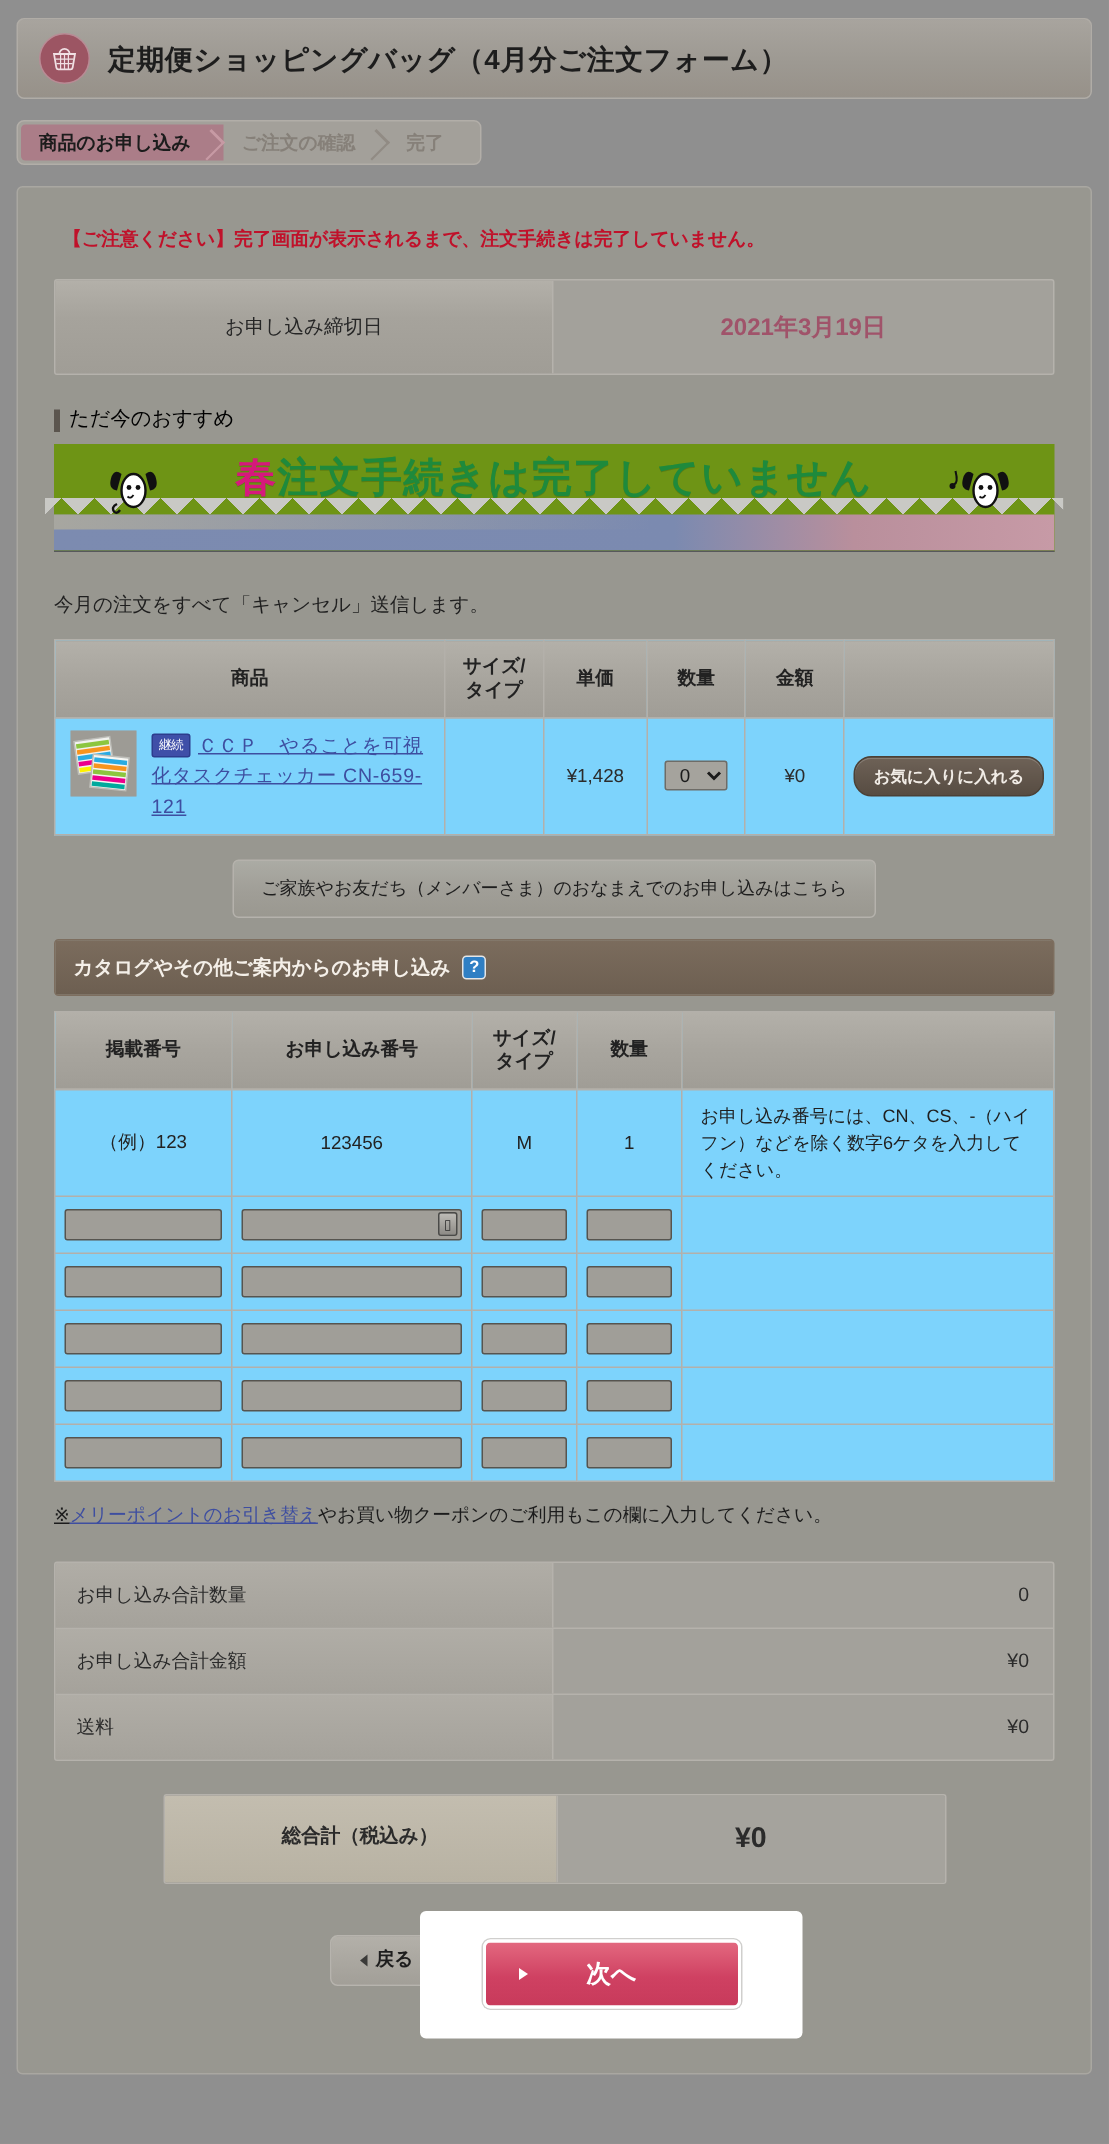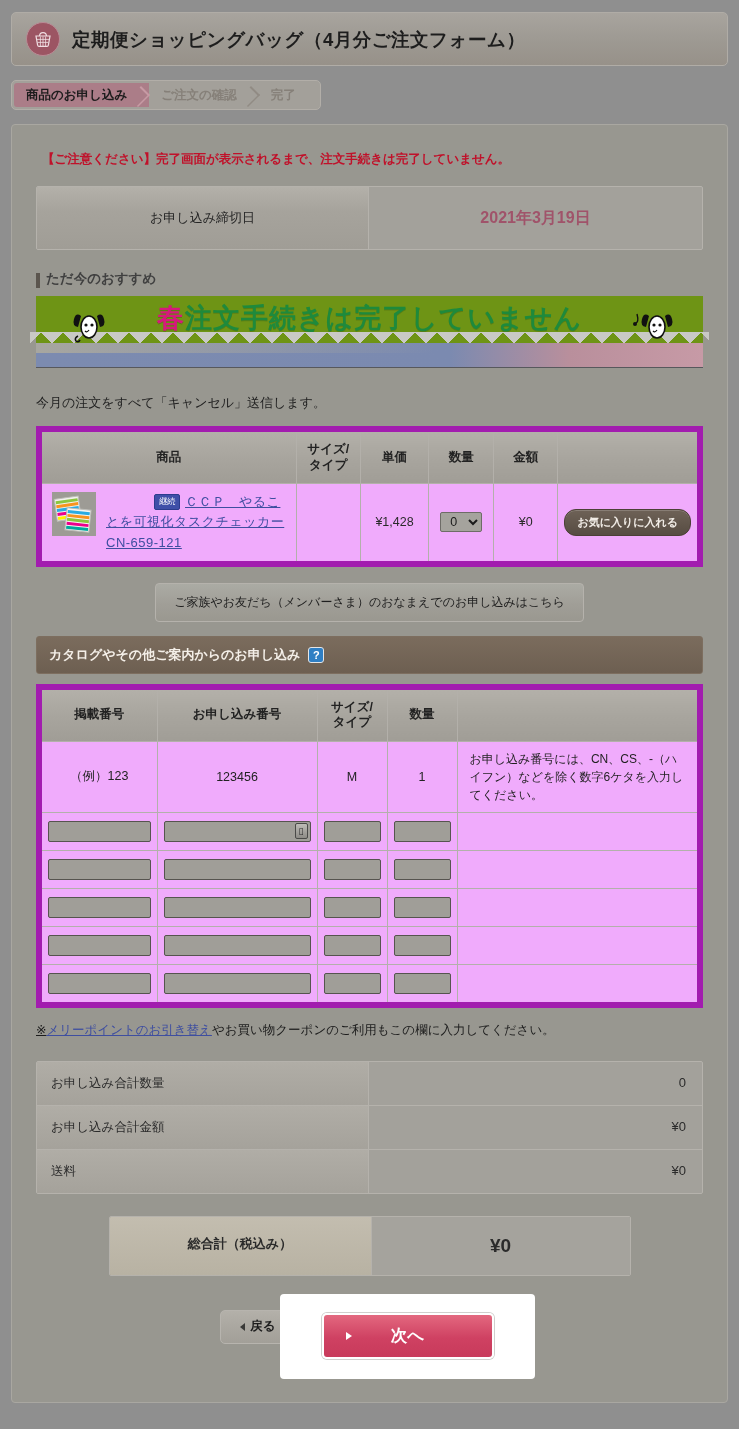--- a/index.html
+++ b/index.html
@@ -102,21 +102,21 @@
     border-right: 1px solid #b5b2ac;
   }
   .deadline .val {
     flex: 1; display: flex; align-items: center; justify-content: center;
     font-size: 16px; font-weight: 700; color: #a0536a;
   }
 
   
   .sec-head {
     margin: 20px 0 8px 6px;
-    font-size: 13.5px; font-weight: 700; color: #404040;
+    font-size: 13.5px; font-weight: 400; color: #000000;
     display: flex; align-items: flex-end;
   }
   .sec-head .bar {
     width: 4px; height: 15px; background: #5b554e; margin-right: 6px;
     display: inline-block;
   }
 
   
   .banner-zone { position: relative; height: 82px; margin: 0 0 0 0; }
   .banner-inner {
@@ -155,21 +155,21 @@
   }
   .dog { position: absolute; top: 14px; z-index: 4; font-size: 11px; }
   .dog svg { display: block; }
 
   .cancel-note { margin: 16px 0 14px 6px; font-size: 13px; color: #1f1f1f; }
 
   
   table { border-collapse: collapse; width: 100%; }
   .tbl {
     margin: 0 6px; width: calc(100% - 12px);
-    border: 6px solid #a21caf; background: #f0abfc;
+    border: 1px solid #a21caf; background: #7dd3fc;
   }
   .tbl th {
     background: linear-gradient(#b3b0a9, #a8a59e 50%, #a09d96);
     border: 1px solid #b3b0aa;
     font-size: 12.5px; font-weight: 700; color: #222;
     padding: 10px 4px; text-align: center; line-height: 1.25;
   }
   .tbl td {
     border: 1px solid #b3b0aa;
     padding: 8px 6px; font-size: 12.5px; text-align: center;
@@ -180,21 +180,20 @@
   .thumb {
     width: 44px; height: 44px; flex: 0 0 44px;
     background: #9d9b95; position: relative; overflow: hidden;
   }
   .thumb svg { display:block; }
   .badge-cont {
     display: inline-block; background: #3f4fa8; color: #fff;
     font-size: 8.5px; padding: 1px 4px; border-radius: 2px;
     vertical-align: 2px; margin-right: 5px; letter-spacing: -.5px;
     border: 1px solid #2d3c8d;
-    margin-left: 48px;
   }
   .prod-link {
     color: #3e4ea0; text-decoration: underline; font-size: 13px;
     line-height: 1.55; letter-spacing: .5px; cursor: pointer;
   }
   .qty-select {
     font-family: inherit; font-size: 12.5px;
     background: #a5a39d; color: #1b1b1b;
     border: 1px solid #6e6c67; border-radius: 2px;
     padding: 1px 2px 1px 5px; min-width: 42px;

